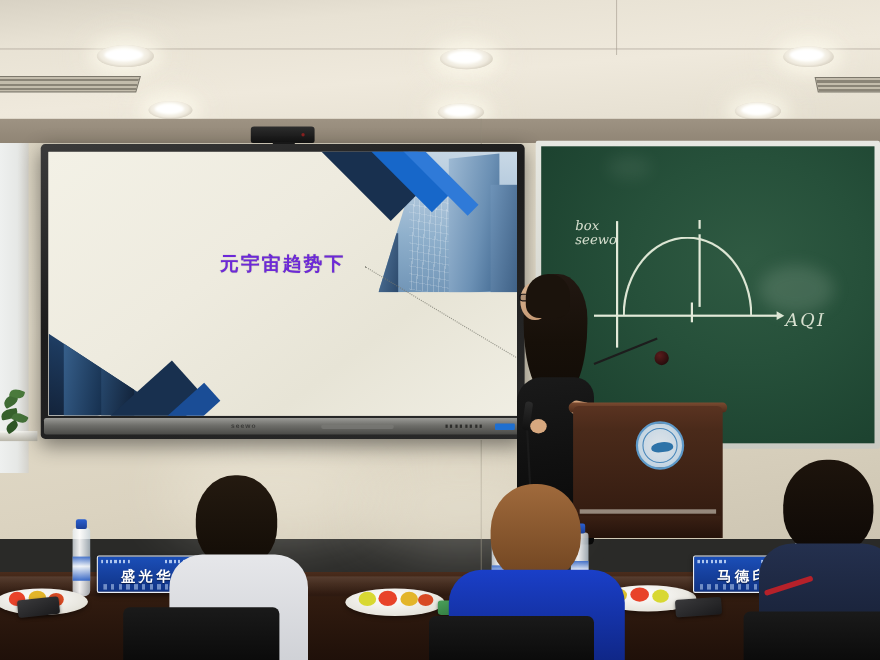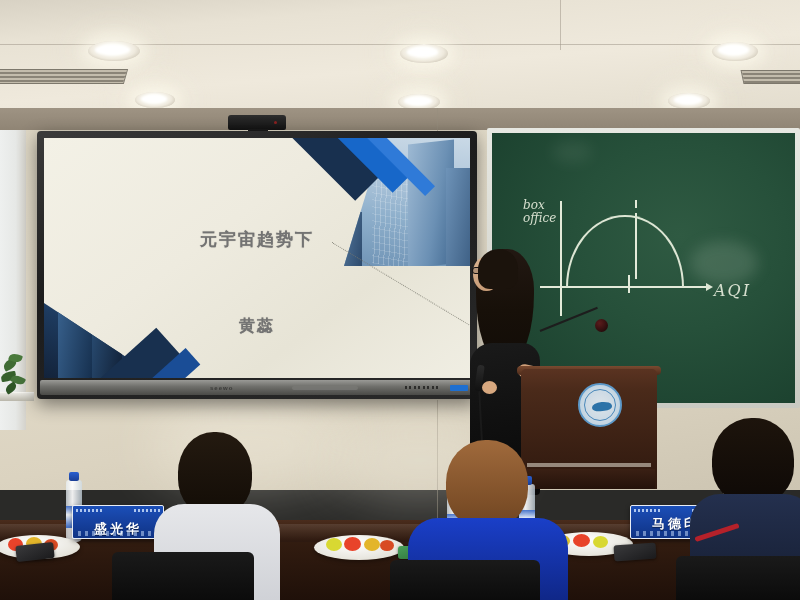--- a/index.html
+++ b/index.html
@@ -113,21 +113,21 @@
   .photo-bl .sky2 {
     position:absolute; inset:0;
     background:linear-gradient(20deg,#13233a 0%,#1d3a5e 40%,#2d5a8a 75%,#4a7aa8 100%);
   }
   .dotline {
     position:absolute; height:0; border-top:1px dotted rgba(120,120,110,.75);
     transform-origin:left center;
   }
   .slide-title {
     position:absolute; left:0; right:0; text-align:center;
-    color:#737373; font-weight:bold; letter-spacing:2px;
+    color:#6d28d9; font-weight:bold; letter-spacing:2px;
     text-shadow:0 0 1px rgba(0,0,0,.35);
   }
   #slideLine1 { top:90px; font-size:17px; }
   #slideLine2 { top:120px; font-size:17px; }
   #slideAuthor { top:178px; font-size:16px; }
 
   .bezel-bar {
     position:absolute; left:3px; bottom:4px; width:434px; height:15px;
     background:linear-gradient(180deg,#9a9a96,#6e6e6a 45%,#4a4a47);
     border-radius:2px;
@@ -422,21 +422,20 @@
           <div class="sky2"></div>
           <div class="tower glass" style="left:14px;top:16px;width:34px;height:84px;transform:skewY(-16deg);background:linear-gradient(100deg,#38618d,#16304f);"></div>
           <div class="tower glass" style="left:48px;top:30px;width:30px;height:70px;transform:skewY(14deg);background:linear-gradient(100deg,#2a4e75,#101f35);"></div>
         </div>
         <div class="chev chev-dark" style="left:44px;bottom:-22px;width:96px;height:46px;transform:rotate(-42deg);"></div>
         <div class="chev" style="left:74px;bottom:-18px;width:86px;height:22px;transform:rotate(-42deg);background:#1a4d96;"></div>
 
         <div class="dotline" style="left:288px;top:104px;width:160px;transform:rotate(31deg);"></div>
 
         <div class="slide-title" id="slideLine1">元宇宙趋势下</div>
-        <div class="slide-title" id="slideAuthor">黄蕊</div>
       </div>
     </div>
 
     <div class="bezel-bar">
       <span class="seewo-logo">seewo</span>
       <span class="bezel-slot"></span>
       <span class="bezel-dots">
         <i></i>
           <i></i>
           <i></i>
@@ -459,21 +458,21 @@
 
       <div class="chalk" style="left:48px;top:153px;width:168px;height:2px;"></div>
       <div class="arrowhead" style="left:214px;top:150px;"></div>
 
       <div class="chalk" style="left:143px;top:67px;width:1.5px;height:8px;"></div>
       <div class="chalk" style="left:143px;top:80px;width:1.5px;height:66px;"></div>
       <div class="chalk" style="left:136px;top:142px;width:1.5px;height:18px;"></div>
 
       <div class="curve" style="left:74px;top:82px;width:118px;height:72px;"></div>
 
-      <div class="chalk-word" style="left:31px;top:66px;font-size:12px;line-height:13px;width:40px;">box office</div>
+      <div class="chalk-word" style="left:31px;top:66px;font-size:12px;line-height:13px;width:40px;">box seewo</div>
       <div class="chalk-word" style="left:222px;top:148px;font-size:16px;letter-spacing:2px;">AQI</div>
     </div>
   </div>
 
   <div class="presenter">
     <div class="pres-hair-back"></div>
     <div class="pres-face"></div>
     <div class="pres-glasses"></div>
     <div class="pres-hair-front"></div>
     <div class="pres-body"></div>
@@ -532,21 +531,21 @@
   <div class="plate" style="left:545px;top:532px;width:88px;height:24px;">
     <div class="fruit" style="left:10px;top:3px;width:15px;height:12px;background:#d8c02e;"></div>
     <div class="fruit" style="left:28px;top:2px;width:17px;height:13px;background:#e8432a;"></div>
     <div class="fruit" style="left:48px;top:4px;width:15px;height:12px;background:#d8d832;"></div>
   </div>
 
   <div class="phone" style="left:16px;top:544px;width:38px;height:16px;transform:rotate(-6deg);"></div>
   <div class="phone" style="left:398px;top:546px;width:32px;height:13px;background:linear-gradient(160deg,#4aa05a,#2b6f38);"></div>
   <div class="phone" style="left:614px;top:544px;width:42px;height:16px;transform:rotate(-4deg);"></div>
 
-  <div class="nameplate" style="left:72px;top:505px;width:92px;align-items:flex-end;">
+  <div class="nameplate" style="left:88px;top:505px;width:92px;">
     <div class="np-head">
         <i></i>
         <i></i>
       </div>
     <div class="np-name">盛光华</div>
     <div class="np-foot"></div>
   </div>
   <div class="nameplate" style="left:630px;top:505px;width:92px;">
     <div class="np-head">
         <i></i>

